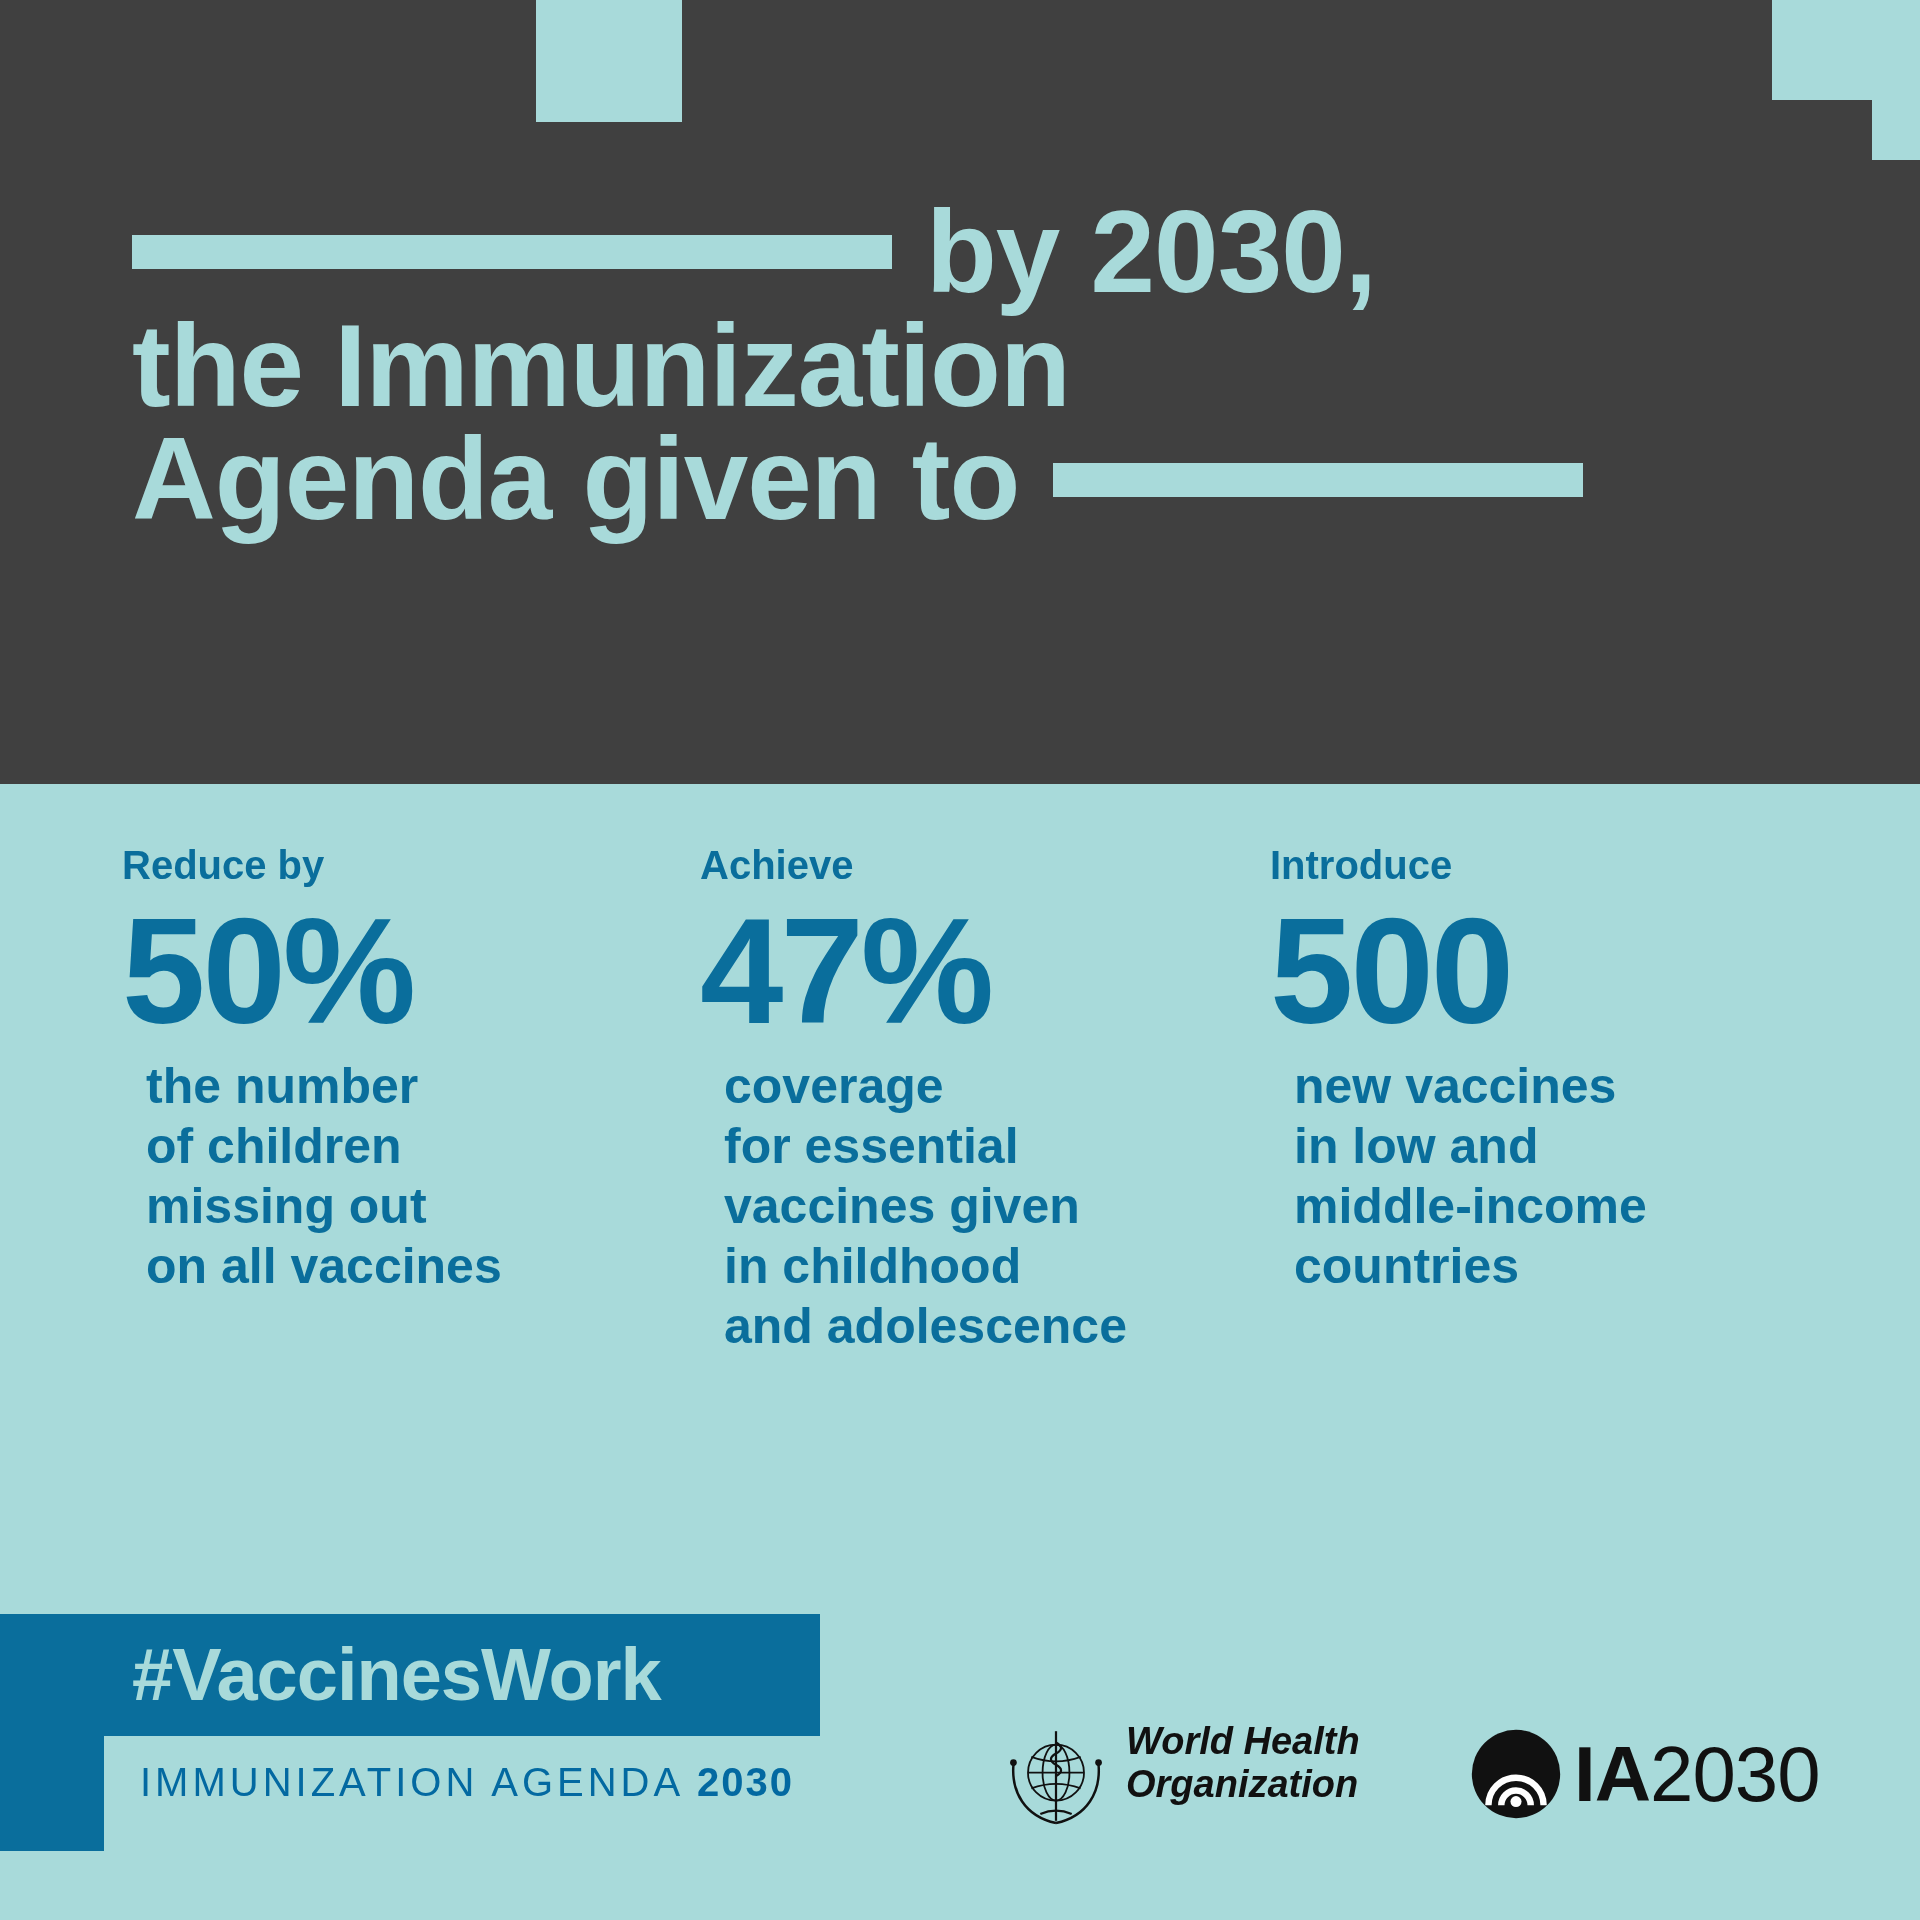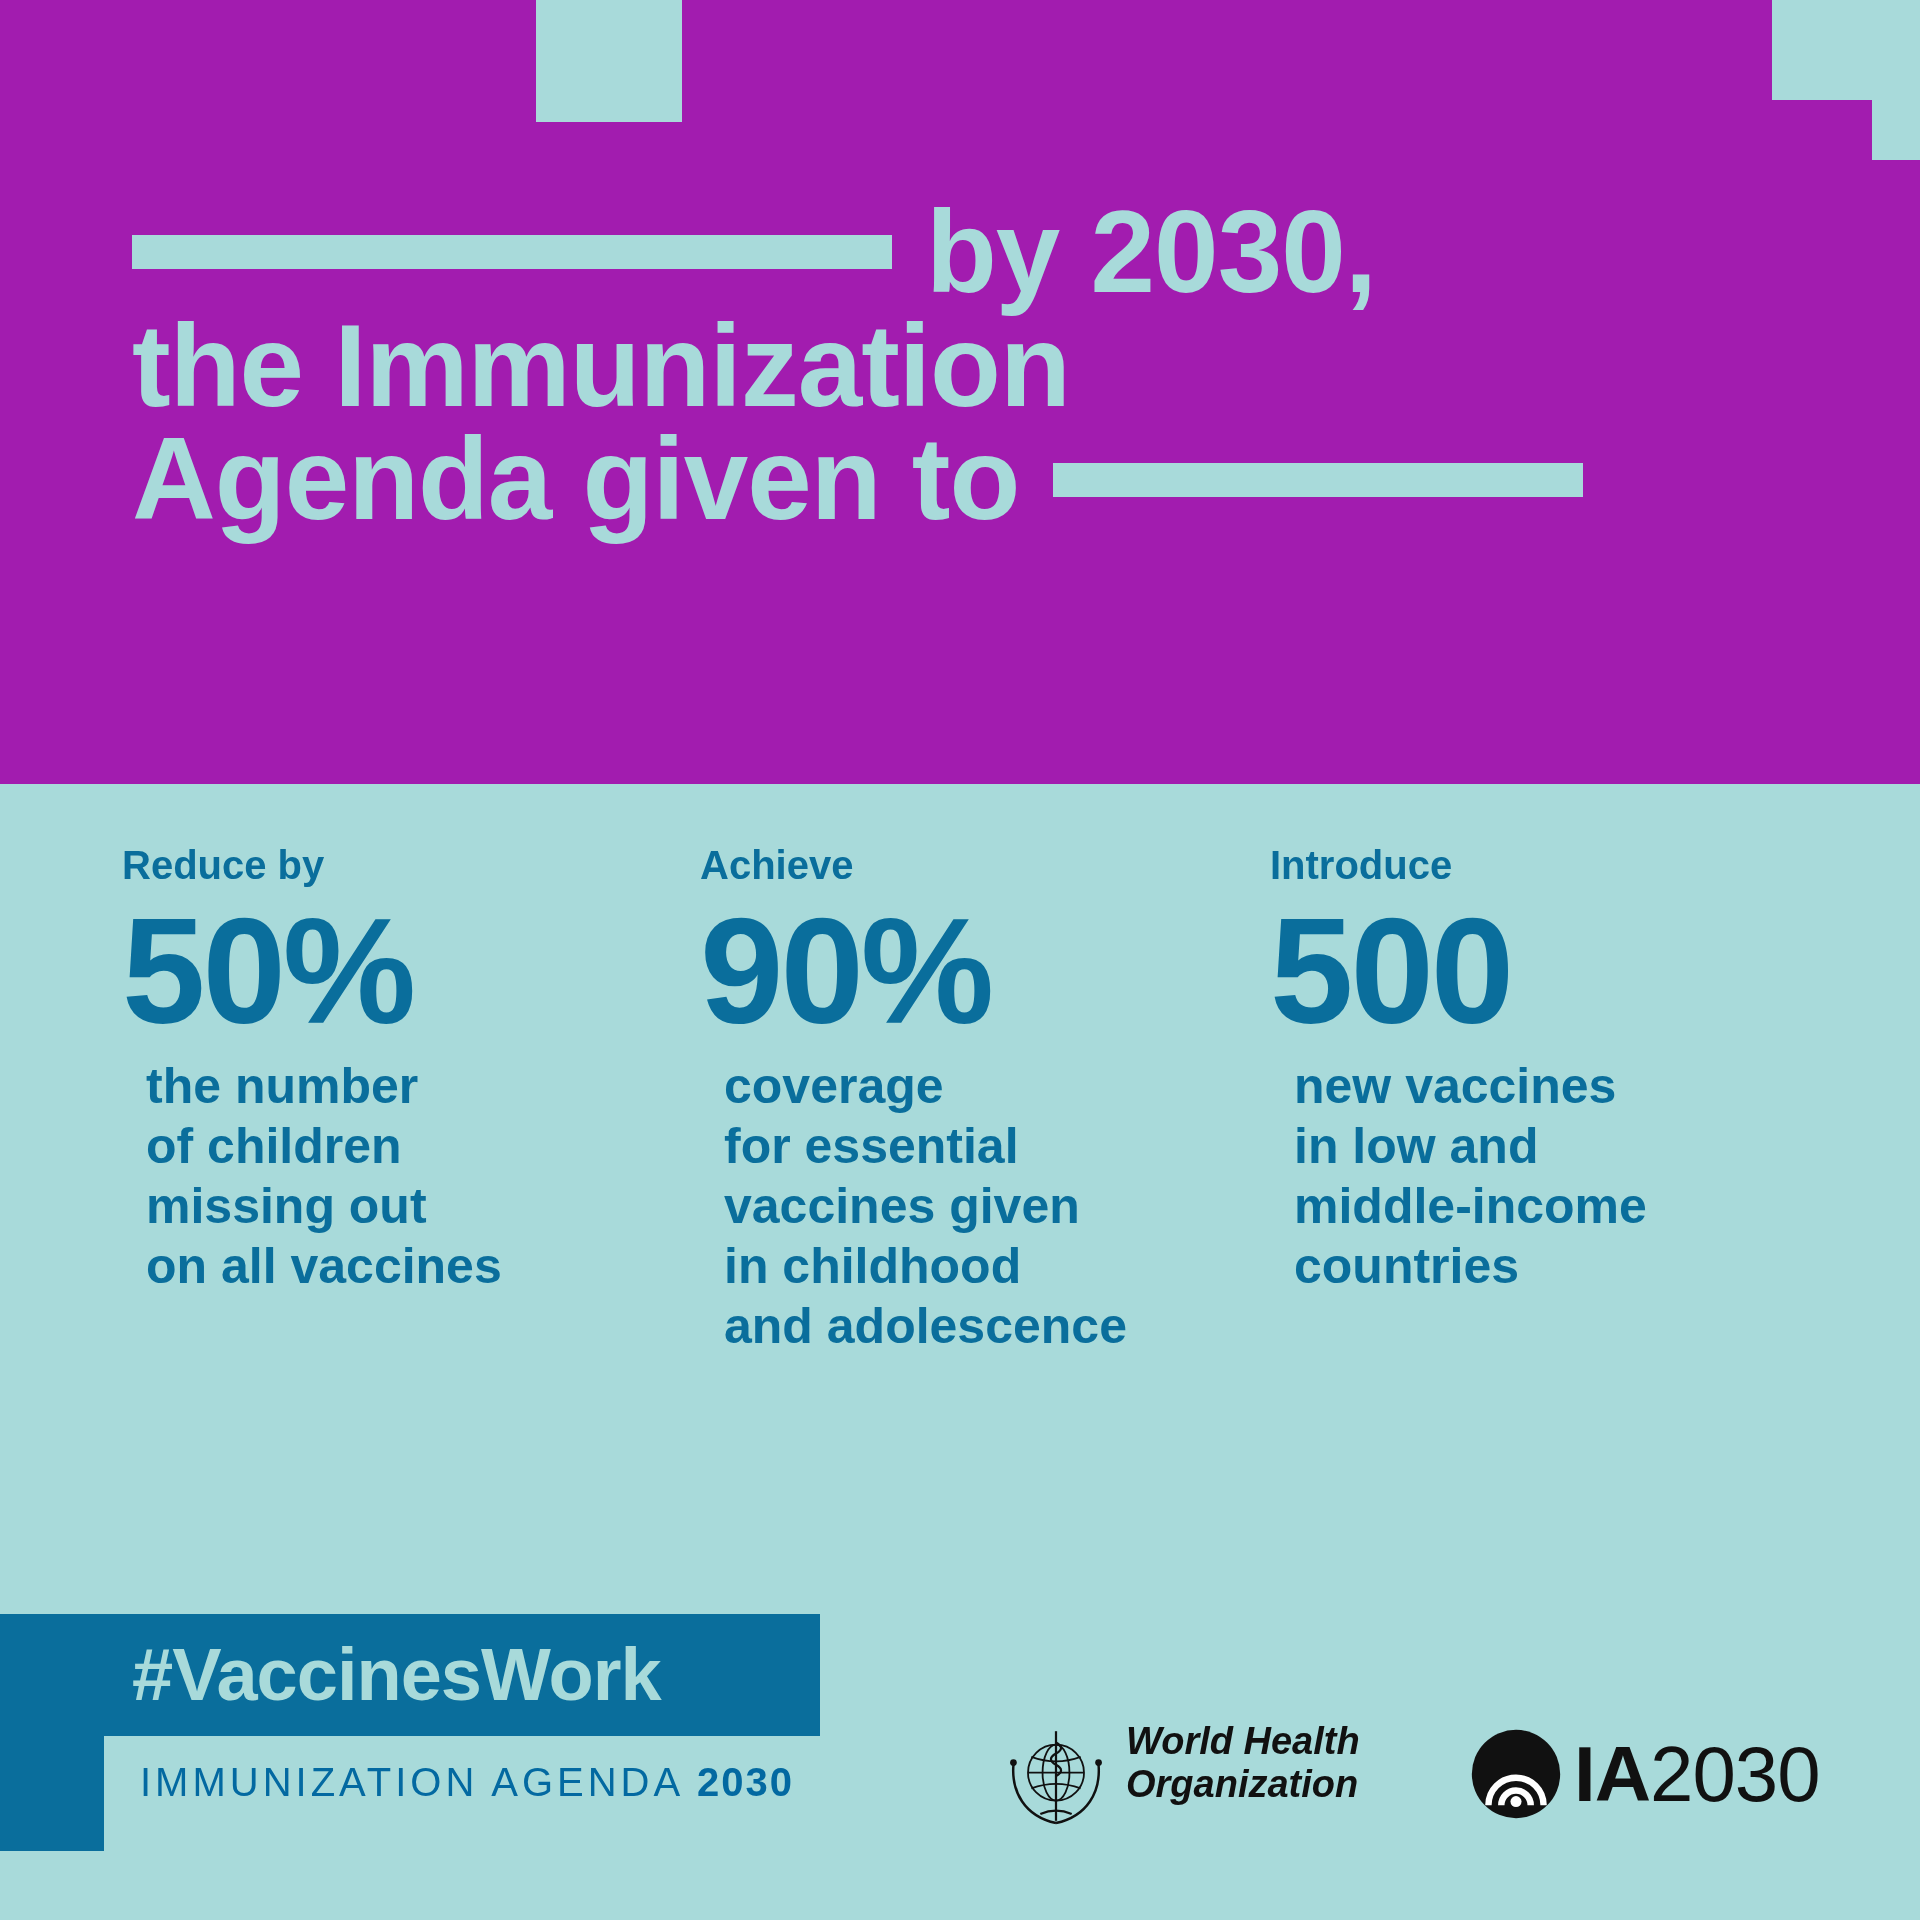--- a/index.html
+++ b/index.html
@@ -15,21 +15,21 @@
     position: relative;
   }
 
   
   .hero {
     position: absolute;
     left: 0;
     top: 0;
     width: 1920px;
     height: 784px;
-    background: #a21caf;
+    background: #404040;
   }
   
   .notch-a {
     position: absolute;
     left: 536px;
     top: 0;
     width: 146px;
     height: 122px;
     background: #a8dada;
   }
@@ -223,21 +223,21 @@
     <div class="stat-desc">
       <span>the number</span>
       <span>of children</span>
       <span>missing out</span>
       <span>on all vaccines</span>
     </div>
   </div>
 
   <div class="stat stat-2">
     <div class="stat-kicker">Achieve</div>
-    <div class="stat-number">90%</div>
+    <div class="stat-number">47%</div>
     <div class="stat-desc">
       <span>coverage</span>
       <span>for essential</span>
       <span>vaccines given</span>
       <span>in childhood</span>
       <span>and adolescence</span>
     </div>
   </div>
 
   <div class="stat stat-3">

